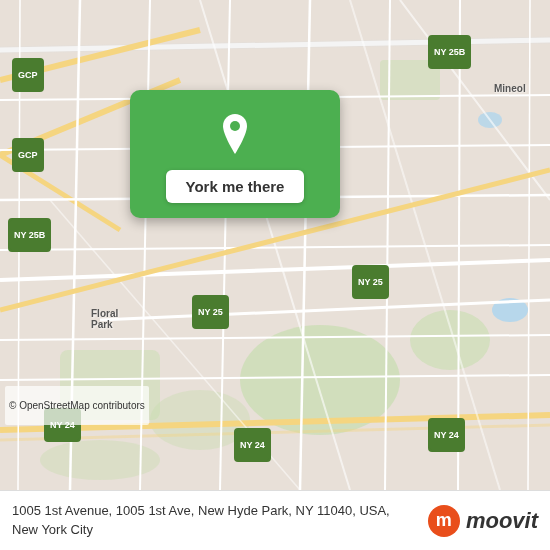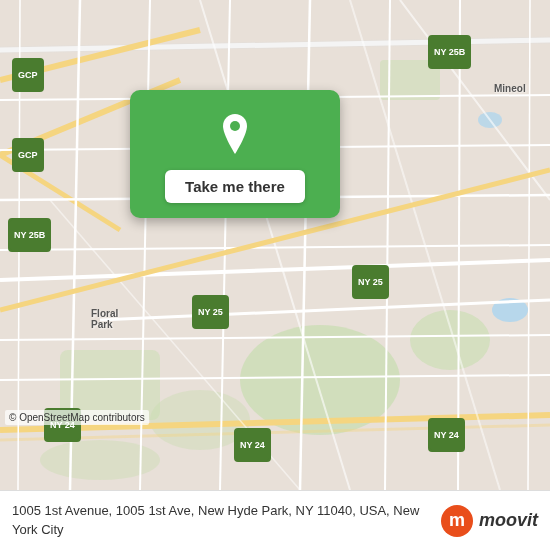--- a/index.html
+++ b/index.html
@@ -97,35 +97,35 @@
       border-radius: 50%;
       display: flex;
       align-items: center;
       justify-content: center;
       color: white;
       font-size: 18px;
       font-weight: bold;
     }
 
     .moovit-text {
-      font-size: 18px;
+      font-size: 22px;
       font-weight: bold;
       color: #333;
       font-style: italic;
     }
 
     
     .osm-attribution {
       position: absolute;
       bottom: 65px;
       left: 5px;
       font-size: 10px;
       color: #333;
       background: rgba(255,255,255,0.7);
-      padding: 2px 4px;
+      padding: 14px 4px;
       border-radius: 2px;
     }
 
     
     .road-badge {
       position: absolute;
       background: white;
       border: 2px solid #888;
       border-radius: 4px;
       font-size: 9px;
@@ -223,21 +223,21 @@
 
   
   <div class="location-card">
 
     <svg class="pin-icon" viewBox="0 0 48 48" xmlns="http://www.w3.org/2000/svg">
       <circle cx="24" cy="24" r="24" fill="none"></circle>
       <path d="M24 4C17.4 4 12 9.4 12 16c0 9 12 28 12 28s12-19 12-28c0-6.6-5.4-12-12-12z" fill="white"></path>
       <circle cx="24" cy="16" r="5" fill="#4CAF50"></circle>
     </svg>
 
-    <button class="take-me-there-btn">Take me there</button>
+    <button class="take-me-there-btn">York me there</button>
   </div>
 
   
   <div class="osm-attribution">© OpenStreetMap contributors</div>
 </div>
 
 <div id="bottom-bar">
   <div class="address-text">1005 1st Avenue, 1005 1st Ave, New Hyde Park, NY 11040, USA, New York City</div>
   <div class="moovit-logo">
     <div class="moovit-icon">m</div>

